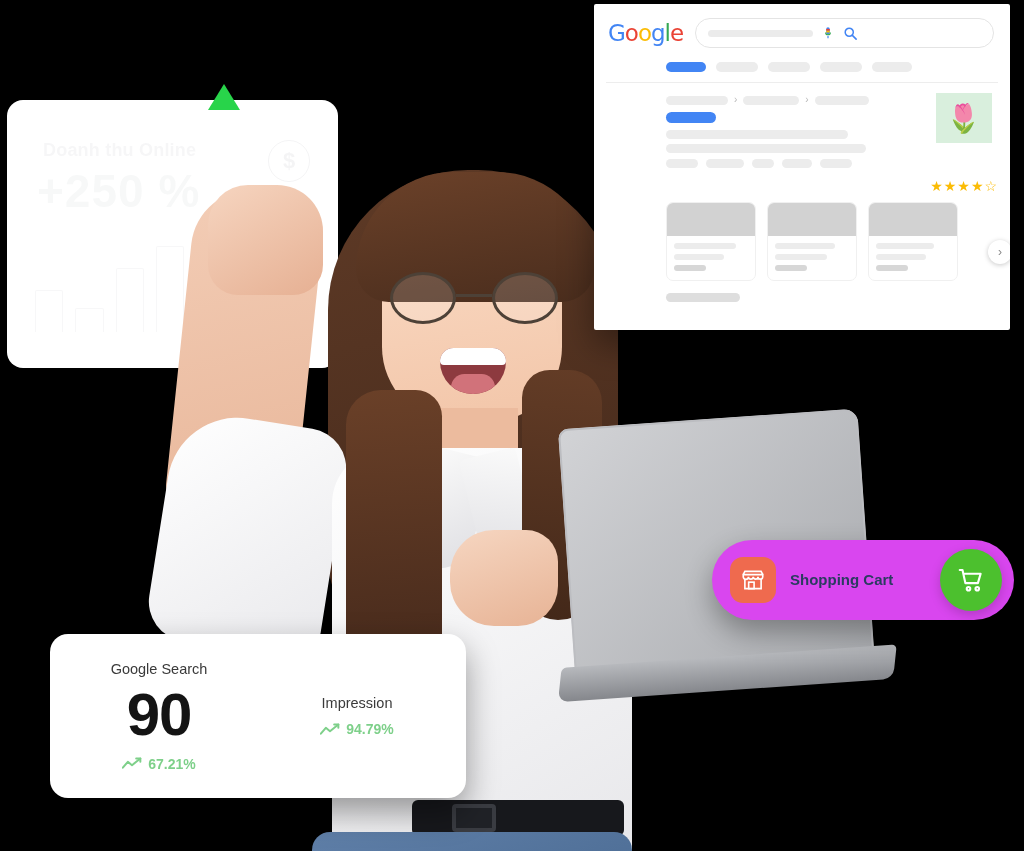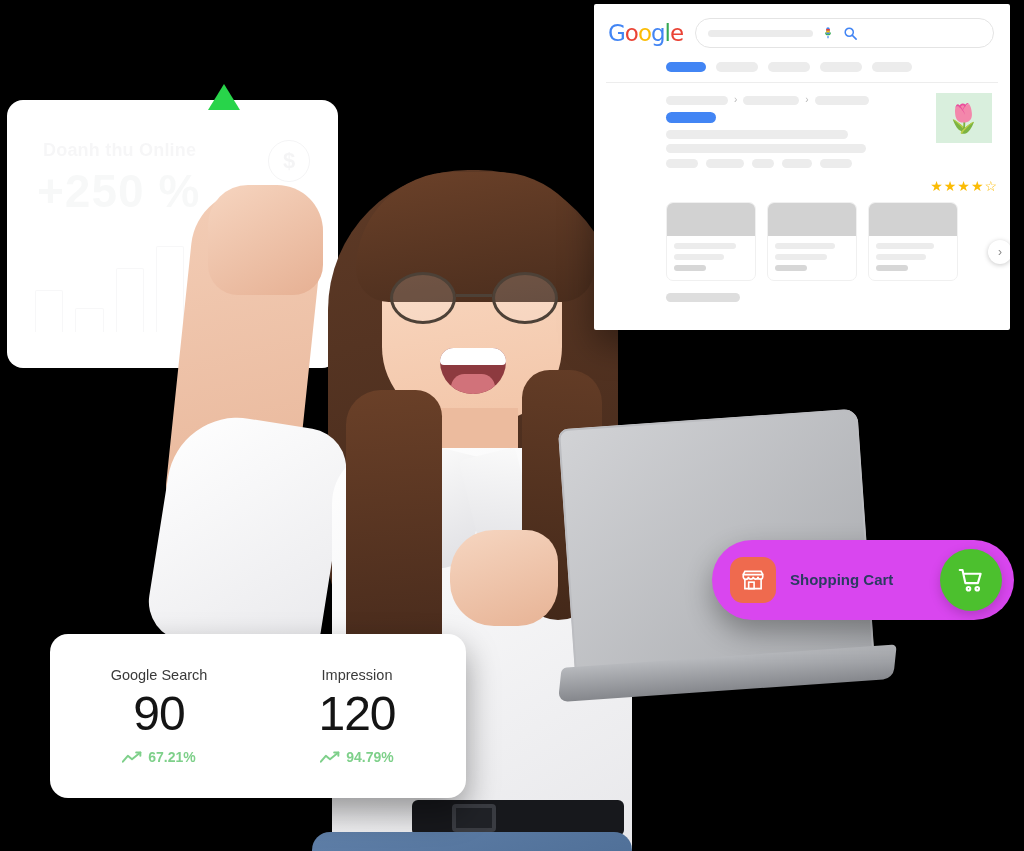--- a/index.html
+++ b/index.html
@@ -176,21 +176,21 @@
 
   
   .stats-card {
     position: absolute; left: 50px; top: 634px;
     width: 416px; height: 164px; background: #fff; border-radius: 18px;
     box-shadow: 0 14px 32px rgba(0,0,0,.38);
     display: flex; align-items: center; justify-content: space-around; padding: 33px 10px;
   }
   .stat { text-align: center; flex: 1; }
   .stat-label { font-size: 14.5px; color: #3a3a3a; font-weight: 500; margin-bottom: 6px; }
-  .stat-value { font-size: 48px; font-weight: 400; color: #141414; letter-spacing: -1px; line-height: 1.05; }
+  .stat-value { font-size: 60px; font-weight: 700; color: #141414; letter-spacing: -1px; line-height: 1.05; }
   .stat-delta { margin-top: 10px; font-size: 14px; color: #7ed08a; font-weight: 600;
     display: flex; align-items: center; justify-content: center; gap: 6px; }
 </style>
 </head>
 <body>
 
 <div id="stage">
 
   <div class="analytics-card">
     <div class="an-title">Doanh thu Online</div>
@@ -348,21 +348,20 @@
         <div class="stat-delta">
           <svg width="20" height="13" viewBox="0 0 24 14" fill="none" stroke="#7ed08a" stroke-width="2.4" stroke-linecap="round" stroke-linejoin="round">
             <polyline points="1,12 7,5 12,9 22,1"></polyline>
             <polyline points="17,1 22,1 22,5"></polyline>
           </svg>
           <span>67.21%</span>
         </div>
       </div>
       <div class="stat">
         <div class="stat-label">Impression</div>
-        <div class="stat-value">120</div>
         <div class="stat-delta">
           <svg width="20" height="13" viewBox="0 0 24 14" fill="none" stroke="#7ed08a" stroke-width="2.4" stroke-linecap="round" stroke-linejoin="round">
             <polyline points="1,12 7,5 12,9 22,1"></polyline>
             <polyline points="17,1 22,1 22,5"></polyline>
           </svg>
           <span>94.79%</span>
         </div>
       </div>
     </div>
 

